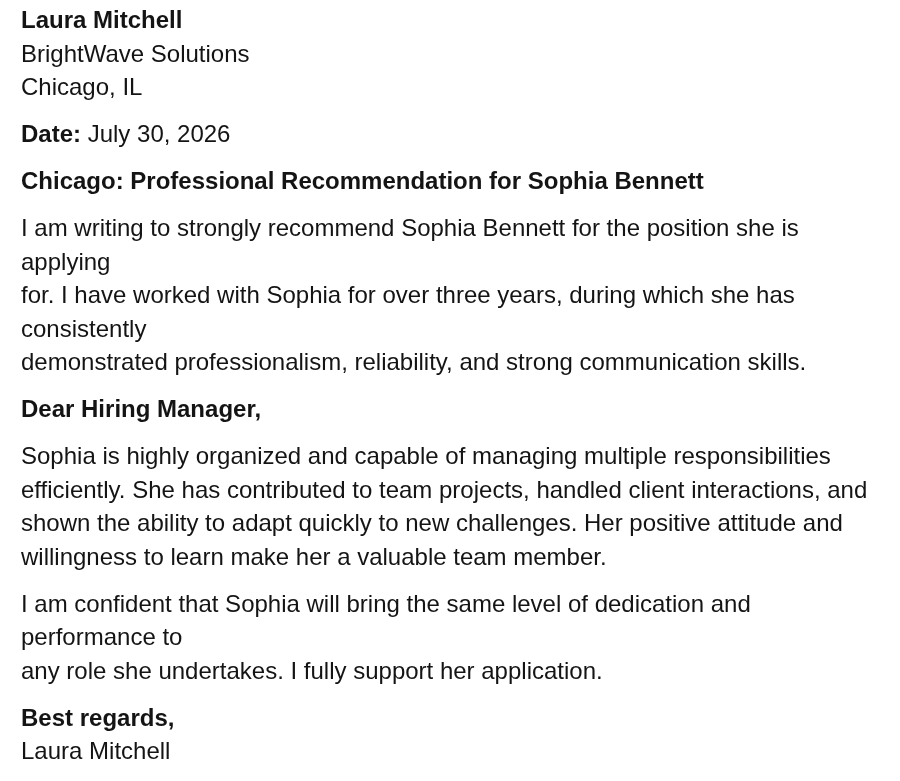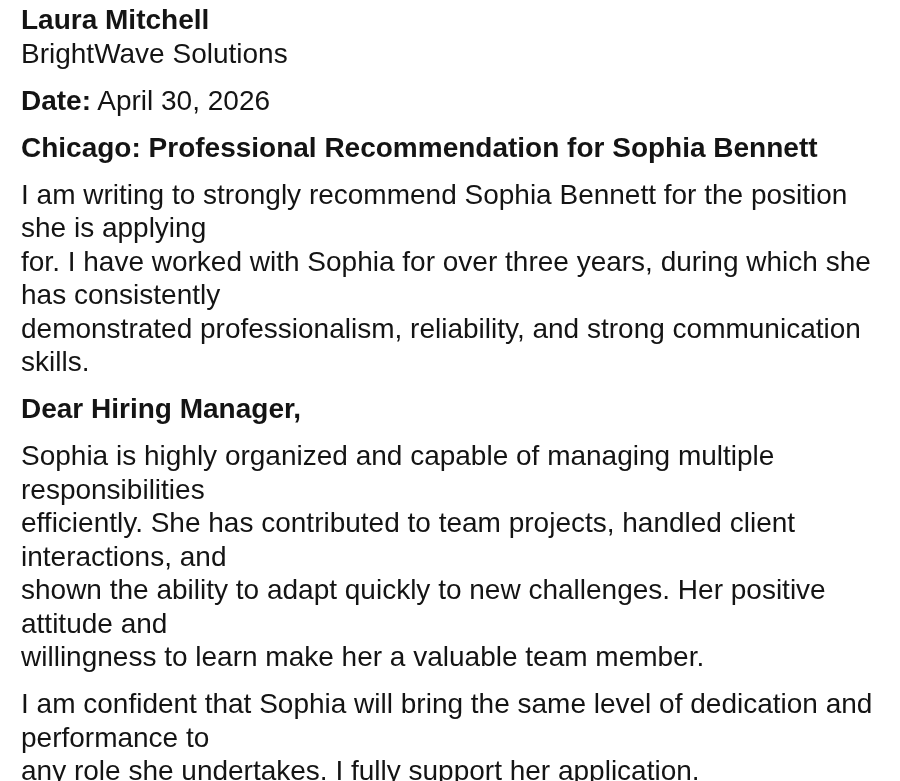--- a/index.html
+++ b/index.html
@@ -7,21 +7,21 @@
     margin: 0;
     padding: 0;
     background: #ffffff;
   }
   .page {
     width: 900px;
     height: 781px;
     background: #ffffff;
     padding: 3px 18px 20px 21px;
     font-family: "Liberation Sans", sans-serif;
-    font-size: 28px;
+    font-size: 24px;
     line-height: 33.5px;
     color: #141414;
     overflow: hidden;
   }
   .block {
     margin: 0 0 13.5px 0;
   }
   .block .line {
     margin: 0;
     white-space: pre-line;
@@ -35,38 +35,40 @@
   }
 </style>
 </head>
 <body>
 
 <div class="page">
 
   <div class="block">
     <div class="line b">Laura Mitchell</div>
     <div class="line">BrightWave Solutions</div>
+    <div class="line">Chicago, IL</div>
   </div>
 
-  <p class="para"><span class="b">Date:</span><span> April 30, 2026</span></p>
+  <p class="para"><span class="b">Date:</span><span> July 30, 2026</span></p>
 
   <p class="para b"><span>Chicago:</span><span> Professional Recommendation for Sophia Bennett</span></p>
 
   <p class="para">I am writing to strongly recommend Sophia Bennett for the position she is applying
 for. I have worked with Sophia for over three years, during which she has consistently
 demonstrated professionalism, reliability, and strong communication skills.</p>
 
   <p class="para b">Dear Hiring Manager,</p>
 
   <p class="para">Sophia is highly organized and capable of managing multiple responsibilities
 efficiently. She has contributed to team projects, handled client interactions, and
 shown the ability to adapt quickly to new challenges. Her positive attitude and
 willingness to learn make her a valuable team member.</p>
 
   <p class="para">I am confident that Sophia will bring the same level of dedication and performance to
 any role she undertakes. I fully support her application.</p>
 
 
   <div class="block">
+    <div class="line b">Best regards,</div>
     <div class="line">Laura Mitchell</div>
   </div>
 
 </div>
 
 </body></html>

